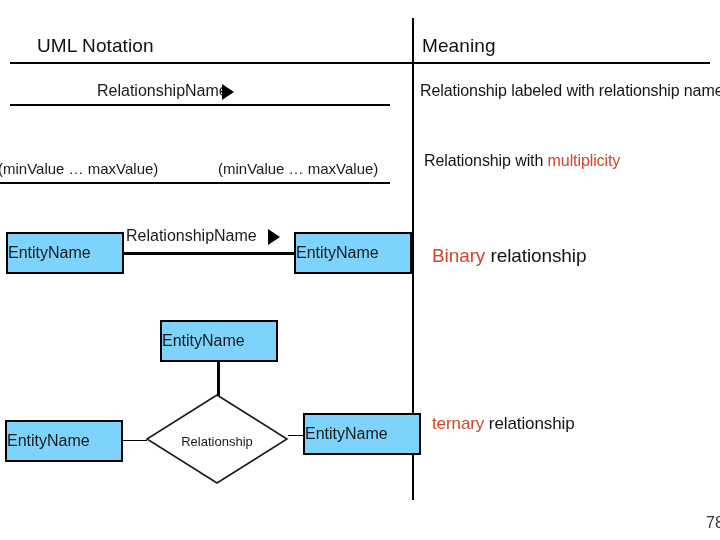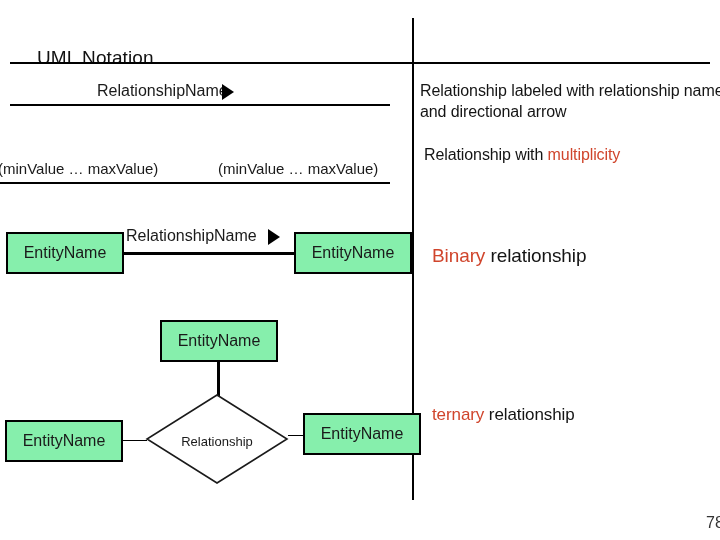--- a/index.html
+++ b/index.html
@@ -35,37 +35,36 @@
   .txt {
     position: absolute;
     white-space: pre;
     line-height: 1.18;
     color: #1a1a1a;
   }
   .hdr {
     font-size: 19px;
     letter-spacing: 0.1px;
     color: #111;
-    margin-top: 12px;
   }
   .meaning-txt {
     font-size: 16px;
     letter-spacing: -0.1px;
     color: #141414;
   }
   .red {
     color: #d0452c;
   }
   .ent-box {
     position: absolute;
     border: 2px solid #000;
-    background: #86efac;
+    background: #7dd3fc;
     display: flex;
     align-items: center;
-    justify-content: center;
+    justify-content: flex-start;
     font-size: 16px;
     color: #1a1a1a;
     box-sizing: border-box;
   }
   .rel-label {
     position: absolute;
     font-size: 16px;
     color: #1a1a1a;
     white-space: pre;
   }
@@ -102,41 +101,41 @@
     margin-left: 43px;
   }
 </style>
 </head>
 <body>
 
 <div class="slide">
 
   <div class="txt hdr" style="left:37px; top:35px;">UML Notation</div>
 
+  <div class="txt hdr" style="left:422px; top:35px;">Meaning</div>
 
   <div class="rule-h" style="left:10px; top:62px; width:700px;"></div>
 
   <div class="rule-v" style="left:412px; top:18px; height:482px;"></div>
 
   <div class="rel-label" style="left:97px; top:82px;">RelationshipName</div>
 
   <div class="arrow-tri" style="left:222px; top:84px;"></div>
 
   <div class="rule-h" style="left:10px; top:104px; width:380px;"></div>
 
   <div class="txt meaning-txt" style="left:420px; top:82px;">Relationship labeled with relationship name</div>
-  <div class="txt meaning-txt" style="left:420px; top:103px;">and directional arrow</div>
 
   <div class="rel-label" style="left:-2px; top:160px; font-size:15px;">(minValue … maxValue)</div>
 
   <div class="rel-label" style="left:218px; top:160px; font-size:15px;">(minValue … maxValue)</div>
 
   <div class="rule-h" style="left:0px; top:182px; width:390px;"></div>
 
-  <div class="txt meaning-txt" style="left:424px; top:146px;"><span>Relationship with </span><span class="red">multiplicity</span></div>
+  <div class="txt meaning-txt" style="left:424px; top:152px;"><span>Relationship with </span><span class="red">multiplicity</span></div>
 
 
   <div class="ent-box" style="left:6px; top:232px; width:118px; height:42px;">
     <span>EntityName</span>
   </div>
 
   <div class="ent-box" style="left:294px; top:232px; width:118px; height:42px;">
     <span>EntityName</span>
   </div>
 
@@ -168,17 +167,17 @@
 
   <div class="diamond-wrap" style="left:145px; top:393px; width:144px; height:92px;">
     <svg width="144" height="92" viewBox="0 0 144 92">
       <polygon points="72,2 142,46 72,90 2,46" fill="#ffffff" stroke="#1a1a1a" stroke-width="1.6"></polygon>
     </svg>
     <div class="diamond-label" style="left:0px; top:24px; width:144px;">
       <div>Relationship</div>
     </div>
   </div>
 
-  <div class="txt meaning-txt" style="left:432px; top:405px; font-size:17px;"><span class="red">ternary</span><span> relationship</span></div>
+  <div class="txt meaning-txt" style="left:432px; top:414px; font-size:17px;"><span class="red">ternary</span><span> relationship</span></div>
 
   <div class="page-num" style="left:663px; top:514px;">78</div>
 
 </div>
 
 </body></html>

